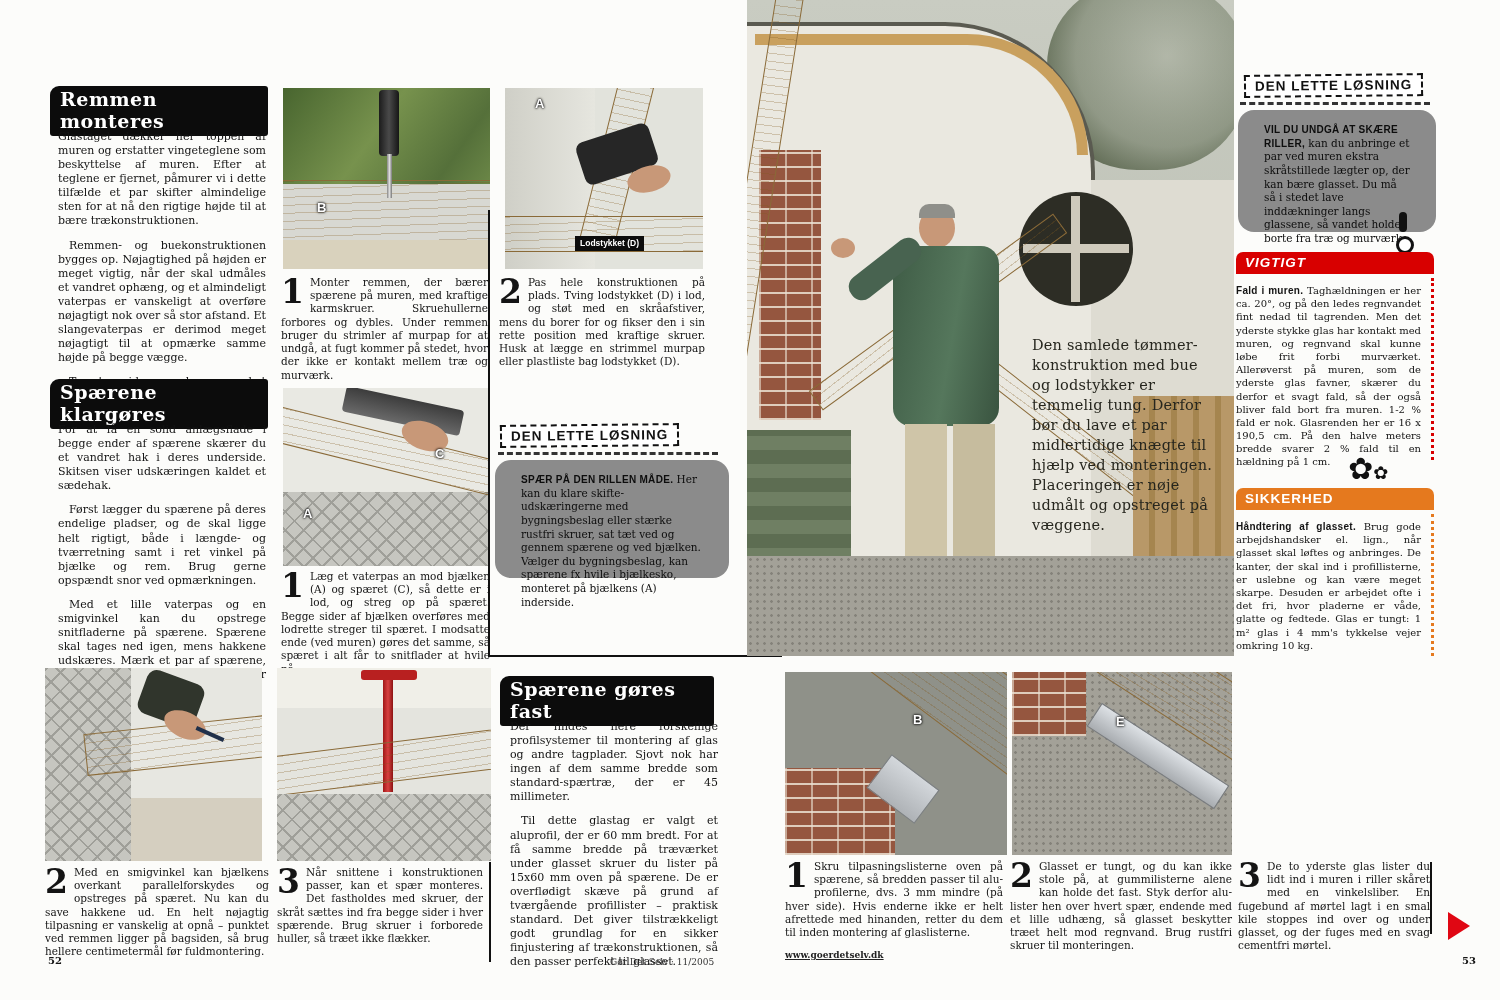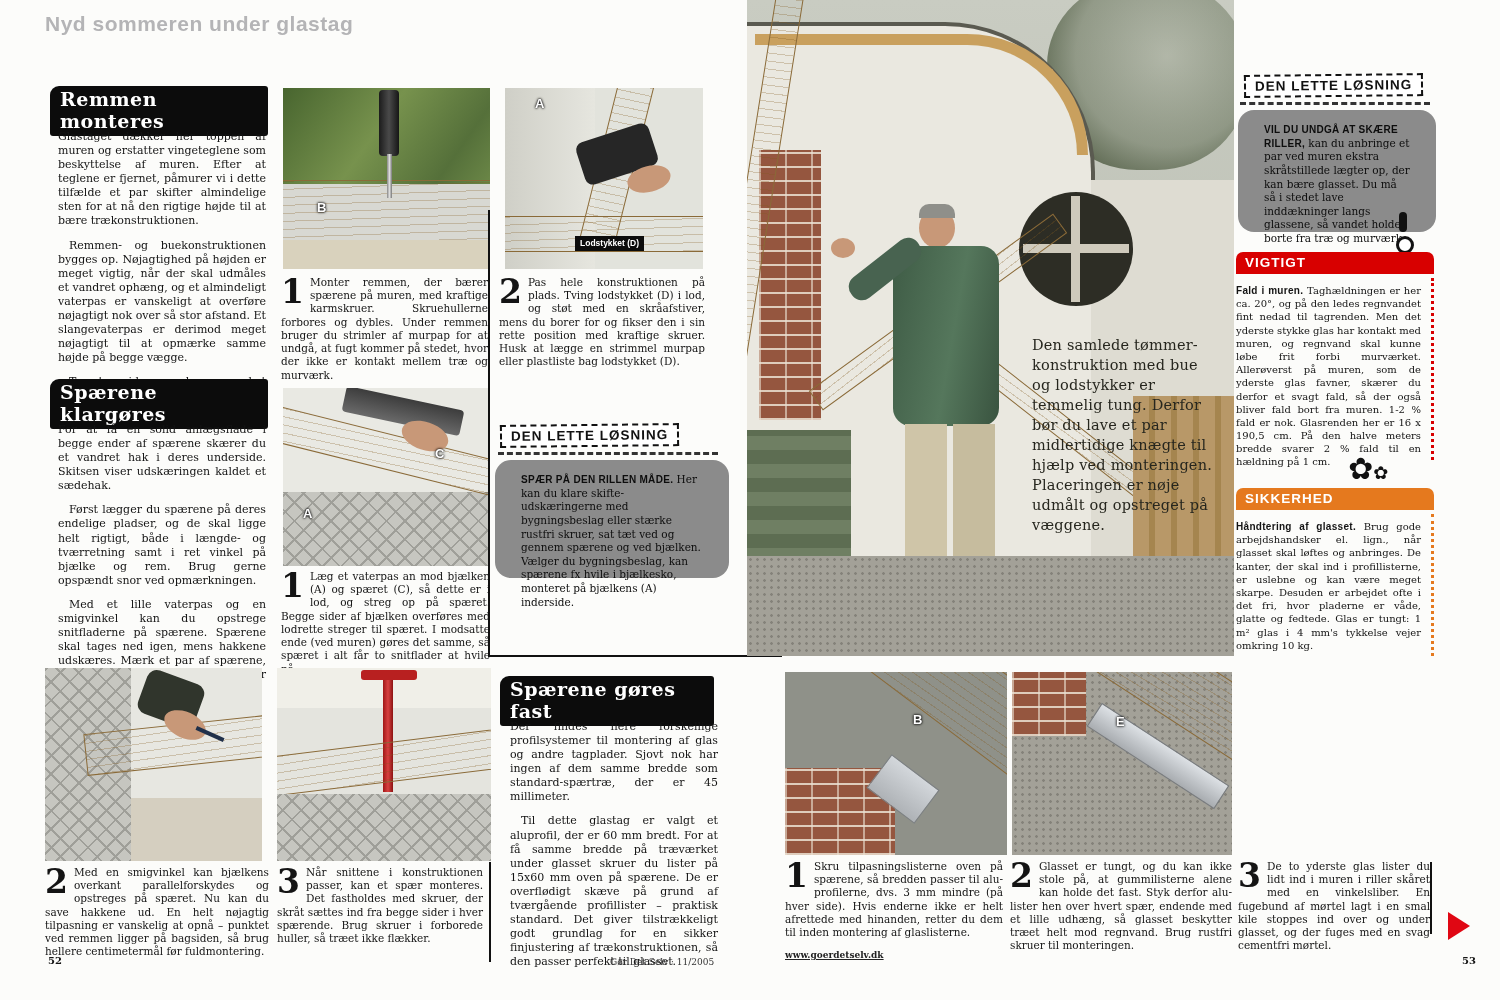--- a/index.html
+++ b/index.html
@@ -66,21 +66,20 @@
      background-image:repeating-linear-gradient(0deg,rgba(235,225,210,.85) 0 2px,transparent 2px 14px),
                       repeating-linear-gradient(90deg,rgba(235,225,210,.6) 0 2px,transparent 2px 26px);}
   .skin{background:#c89878;border-radius:50%;}
   .caption-overlay{font-size:14.5px;line-height:1.38;color:#26261e;letter-spacing:.2px;}
 </style>
 </head>
 <body>
 
 <div id="page">
 
-  <div class="abs mag-header">Nyd sommeren under glastag</div>
 
   <div class="abs sec-bar" style="left:50px;top:86px;width:218px;">Remmen monteres</div>
   <div class="abs body-text" style="left:48px;top:120px;width:228px;">
     <p>Glastaget dækker her toppen af muren og erstatter vingeteglene som beskyttelse af muren. Efter at teglene er fjernet, påmurer vi i dette tilfælde et par skifter almindelige sten for at nå den rigtige højde til at bære trækonstruktionen.</p>
     <p>Remmen- og buekonstruktionen bygges op. Nøjagtighed på højden er meget vigtig, når der skal udmåles et vandret ophæng, og et almindeligt vaterpas er vanskeligt at overføre nøjagtigt nok over så stor afstand. Et slangevaterpas er derimod meget nøjagtigt til at opmærke samme højde på begge vægge.</p>
     <p>Træets sider mod murværket beskyttes med fugtspærrende murpap eller med en spray, der trænger ind i træstrukturen.</p>
   </div>
 
   <div class="abs photo" style="left:283px;top:88px;width:207px;height:181px;">
     <div class="abs" style="left:0;top:0;width:207px;height:96px;
@@ -220,21 +219,21 @@
   <div class="abs lette-dashes" style="left:1240px;top:102px;width:190px;"></div>
   <div class="abs lette-box" style="left:1238px;top:110px;width:198px;height:122px;">
     <span class="lead">VIL DU UNDGÅ AT SKÆRE RILLER,</span>
     <span>kan du anbringe et par ved muren ekstra skråtstillede lægter op, der kan bære glasset. Du må så i stedet lave inddækninger langs glassene, så vandet holdes borte fra træ og murværk.</span>
   </div>
 
   <div class="abs excl-icon" style="left:1390px;top:212px;">
     <span class="bar"></span>
       <span class="ring"></span>
   </div>
-  <div class="abs info-bar vigtigt-bar" style="left:1236px;top:252px;width:198px;">VIGTIGT</div>
+  <div class="abs info-bar vigtigt-bar" style="left:1236px;top:252px;width:198px;font-style:italic;">VIGTIGT</div>
   <div class="abs info-body vigtigt-body" style="left:1236px;top:278px;width:198px;height:182px;">
     <span class="lead">Fald i muren.</span>
     <span>Taghældningen er her ca. 20°, og på den ledes regnvandet fint nedad til tagrenden. Men det yderste stykke glas har kontakt med muren, og regnvand skal kunne løbe frit forbi murværket. Allerøverst på muren, som de yderste glas favner, skærer du derfor et svagt fald, så der også bliver fald bort fra muren. 1-2 % fald er nok. Glasrenden her er 16 x 190,5 cm. På den halve meters bredde svarer 2 % fald til en hældning på 1 cm.</span>
   </div>
 
   <div class="abs flower-icon" style="left:1348px;top:454px;">✿<span style="font-size:18px;">✿</span></div>
   <div class="abs info-bar sikkerhed-bar" style="left:1236px;top:488px;width:198px;">SIKKERHED</div>
   <div class="abs info-body sikkerhed-body" style="left:1236px;top:514px;width:198px;height:142px;">
     <span class="lead">Håndtering af glasset.</span>
     <span>Brug gode arbejdshandsker el. lign., når glasset skal løftes og anbringes. De kanter, der skal ind i profillisterne, er uslebne og kan være meget skarpe. Desuden er arbejdet ofte i det fri, hvor pladerne er våde, glatte og fedtede. Glas er tungt: 1 m² glas i 4 mm's tykkelse vejer omkring 10 kg.</span>

